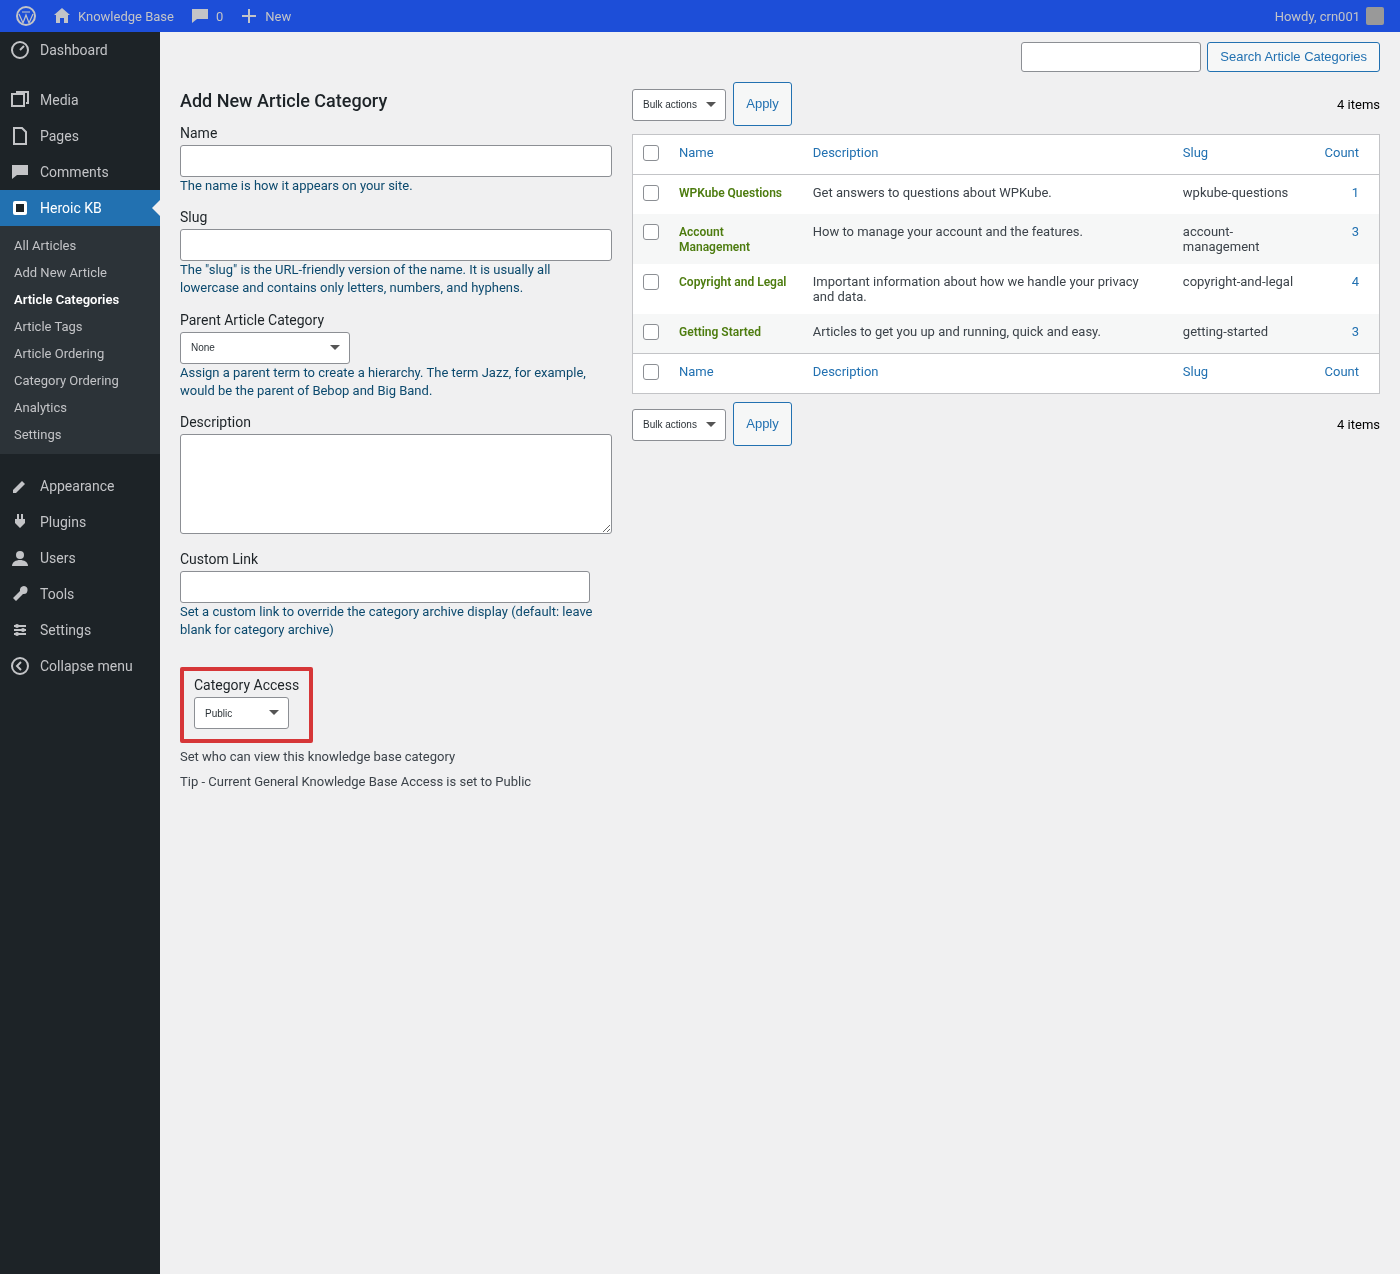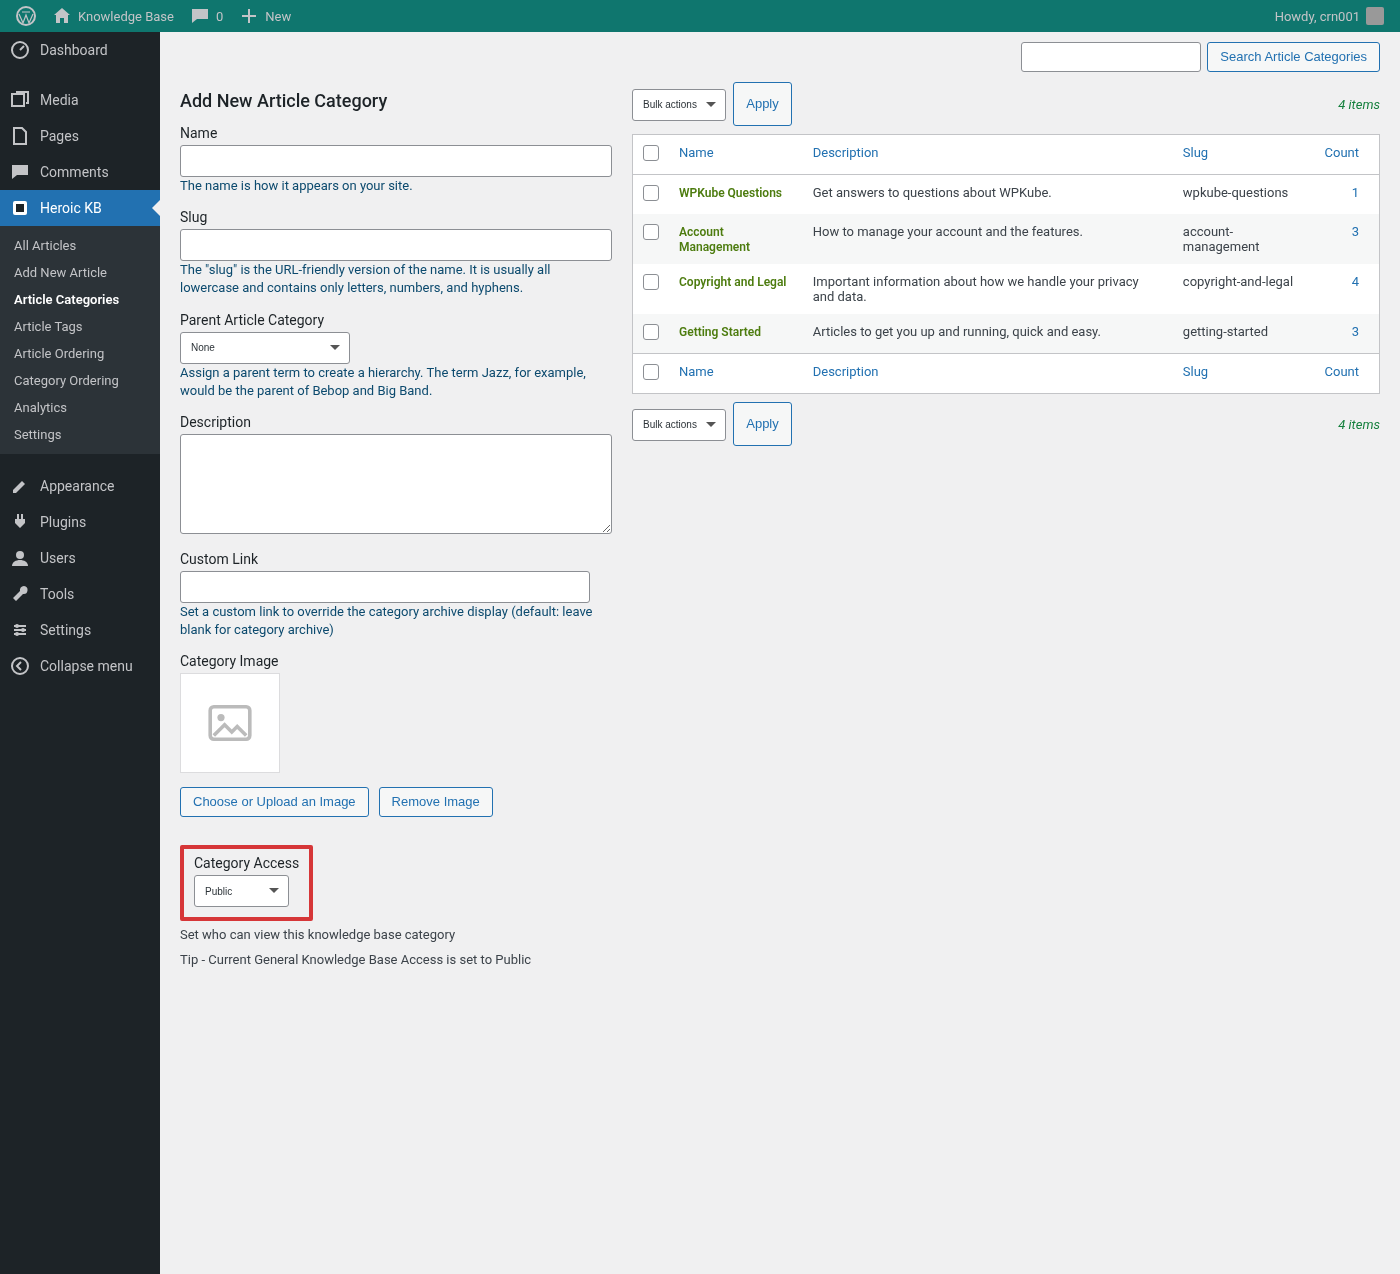--- a/index.html
+++ b/index.html
@@ -5,21 +5,21 @@
   * { box-sizing: border-box; margin: 0; padding: 0; }
   body {
     font-family: -apple-system, BlinkMacSystemFont, "Segoe UI", Roboto, Oxygen-Sans, Ubuntu, Cantarell, "Helvetica Neue", sans-serif;
     font-size: 13px;
     color: #3c434a;
     background: #f0f0f1;
   }
   
   #adminbar {
     position: fixed; top: 0; left: 0; right: 0; height: 32px;
-    background: #0f766e; color: #c3c4c7; display: flex; align-items: center;
+    background: #1d4ed8; color: #c3c4c7; display: flex; align-items: center;
     padding: 0 8px; z-index: 1000; font-size: 13px;
   }
   #adminbar .ab-item { display: flex; align-items: center; gap: 6px; padding: 0 8px; color: #c3c4c7; height: 32px; cursor: pointer; }
   #adminbar .spacer { flex: 1; }
   #adminbar .avatar { width: 18px; height: 18px; background: #999; border-radius: 2px; }
   .dashicon { width: 20px; height: 20px; display: inline-block; fill: currentColor; }
   
   #adminmenu {
     position: fixed; top: 32px; left: 0; bottom: 0; width: 160px;
     background: #1d2327; color: #c3c4c7; overflow-y: auto;
@@ -66,21 +66,21 @@
     border:5px solid transparent; border-top-color:#555; pointer-events:none;
   }
   .image-placeholder {
     width:100px; height:100px; background:#fff; border:1px solid #dcdcde;
     display:flex; align-items:center; justify-content:center; color:#bbb;
   }
   .btn-row { display:flex; gap:10px; margin-top:14px; }
   .highlight-box { border: 4px solid #d63638; padding: 6px 10px 10px 10px; margin-top:14px; display:inline-block; border-radius:2px;}
   
   .tablenav { display:flex; align-items:center; justify-content:space-between; margin: 0 0 8px 0; }
-  .tablenav .right-count { color:#15803d; font-size:13px;font-style:italic; }
+  .tablenav .right-count { color:#000000; font-size:13px; }
   table.wp-list-table {
     width:100%; border-spacing:0; background:#fff; border:1px solid #c3c4c7;
   }
   table.wp-list-table th, table.wp-list-table td {
     text-align:left; padding: 10px 10px; vertical-align: top; font-size:13px;
   }
   table.wp-list-table thead th, table.wp-list-table tfoot th {
     font-weight:400; color:#2271b1; border-bottom:1px solid #c3c4c7; cursor:pointer;
   }
   table.wp-list-table tfoot th { border-top:1px solid #c3c4c7; border-bottom:none; }
@@ -256,34 +256,20 @@
         <label>Description</label>
         <textarea style=""></textarea>
       </div>
 
       <div class="form-field">
         <label>Custom Link</label>
         <input type="text" style="width: 95%;">
         <p class="description">Set a custom link to override the category archive display (default: leave blank for category archive)</p>
       </div>
 
-      <div class="form-field">
-        <label>Category Image</label>
-        <div class="image-placeholder">
-          <svg width="44" height="36" viewBox="0 0 24 20">
-              <rect x="1" y="1" width="22" height="18" rx="2" fill="none" stroke="#bbb" stroke-width="2"></rect>
-              <circle cx="7" cy="7" r="2" fill="#bbb"></circle>
-              <path d="M3 17l6-6 4 4 3-3 5 5" fill="none" stroke="#bbb" stroke-width="2"></path>
-            </svg>
-        </div>
-        <div class="btn-row">
-          <button class="button">Choose or Upload an Image</button>
-          <button class="button">Remove Image</button>
-        </div>
-      </div>
 
       <div class="highlight-box">
         <label style="display:block;font-size:14px;color:#1d2327;margin-bottom:4px;">Category Access</label>
         <div class="select-wrap" style="width:95px;">
           <select style="width:100%;">
             <option>Public</option>
           </select>
         </div>
       </div>
       <p class="description" style="margin-top:6px;">Set who can view this knowledge base category</p>

